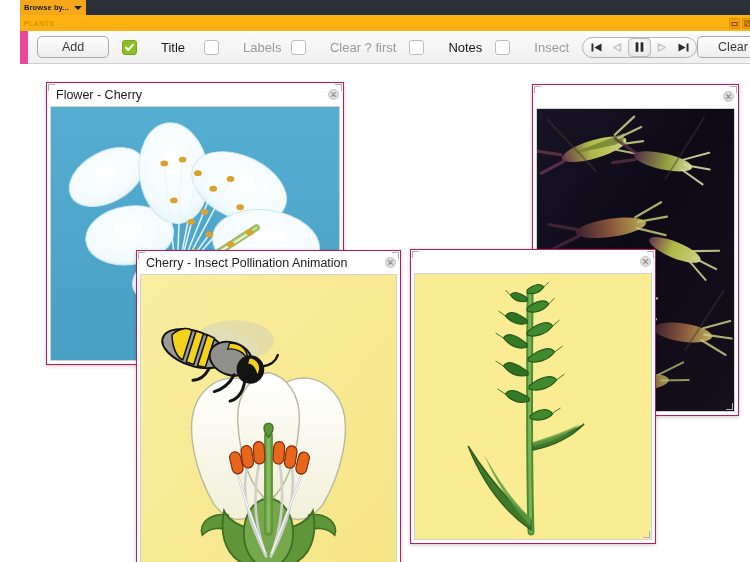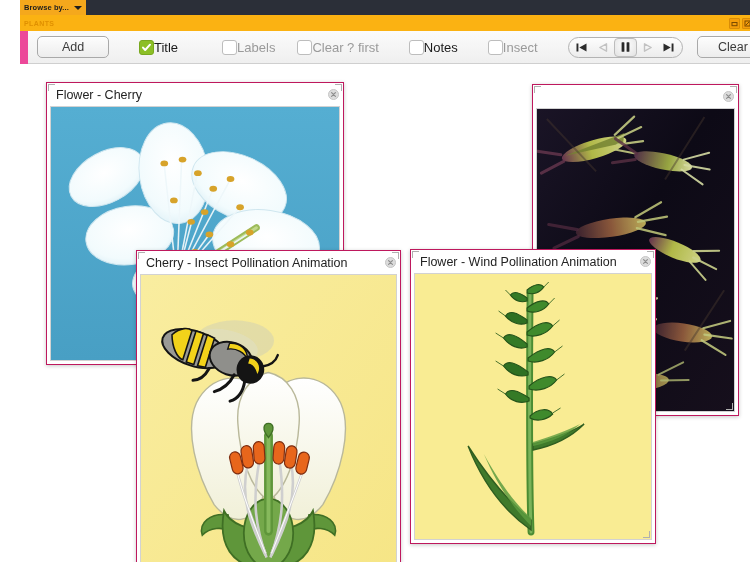--- a/index.html
+++ b/index.html
@@ -97,21 +97,21 @@
     border-radius: 5px;
     font-size: 12.5px;
     color: #3b3b3b;
     display: flex; align-items: center; justify-content: center;
     box-sizing: border-box;
     cursor: pointer;
     box-shadow: 0 1px 0 rgba(255,255,255,.8) inset;
   }
   .tb-check-group {
     display: flex; align-items: flex-start;
-    gap: 0;
+    gap: 24px;
     cursor: pointer;
     user-select: none;
   }
   .cbox {
     width: 15px; height: 15px;
     border-radius: 3px;
     box-sizing: border-box;
     display: flex; align-items: center; justify-content: center;
     flex: none;
   }
@@ -514,21 +514,20 @@
             <ellipse cx="128" cy="96" rx="4" ry="3"></ellipse>
               <ellipse cx="160" cy="108" rx="4" ry="3"></ellipse>
           </g>
         </svg>
         <span class="grip br"></span>
       </div>
     </div>
 
     <div class="card" style="left:390px; top:185px; width:246px; height:295px;">
       <div class="card-head">
-        <span class="card-title">Flower - Wind Pollination Animation</span>
         <span class="card-close">
           <svg width="7" height="7" viewBox="0 0 7 7">
               <path d="M1.6 1.6 L5.4 5.4 M5.4 1.6 L1.6 5.4" stroke="#8d8d8d" stroke-width="1.2" stroke-linecap="round"></path>
             </svg>
         </span>
         <span class="grip tl"></span>
         <span class="grip tr"></span>
       </div>
       <div class="card-body">
         <svg class="media" viewBox="0 0 240 265" preserveAspectRatio="none">

